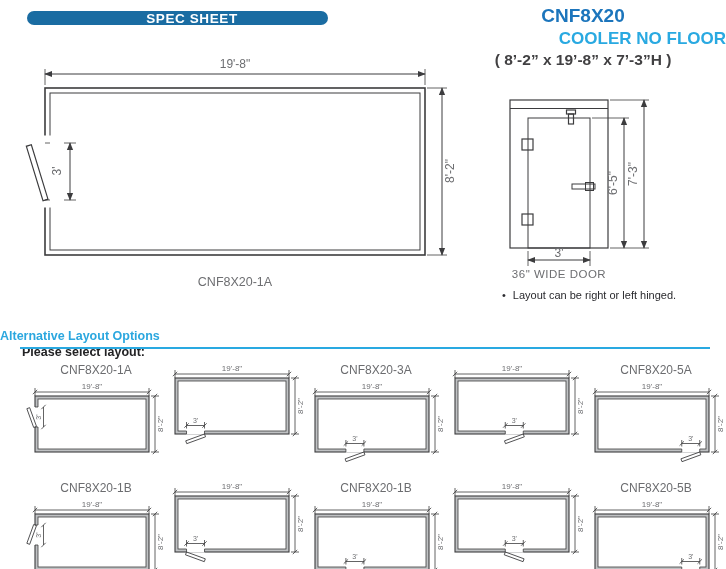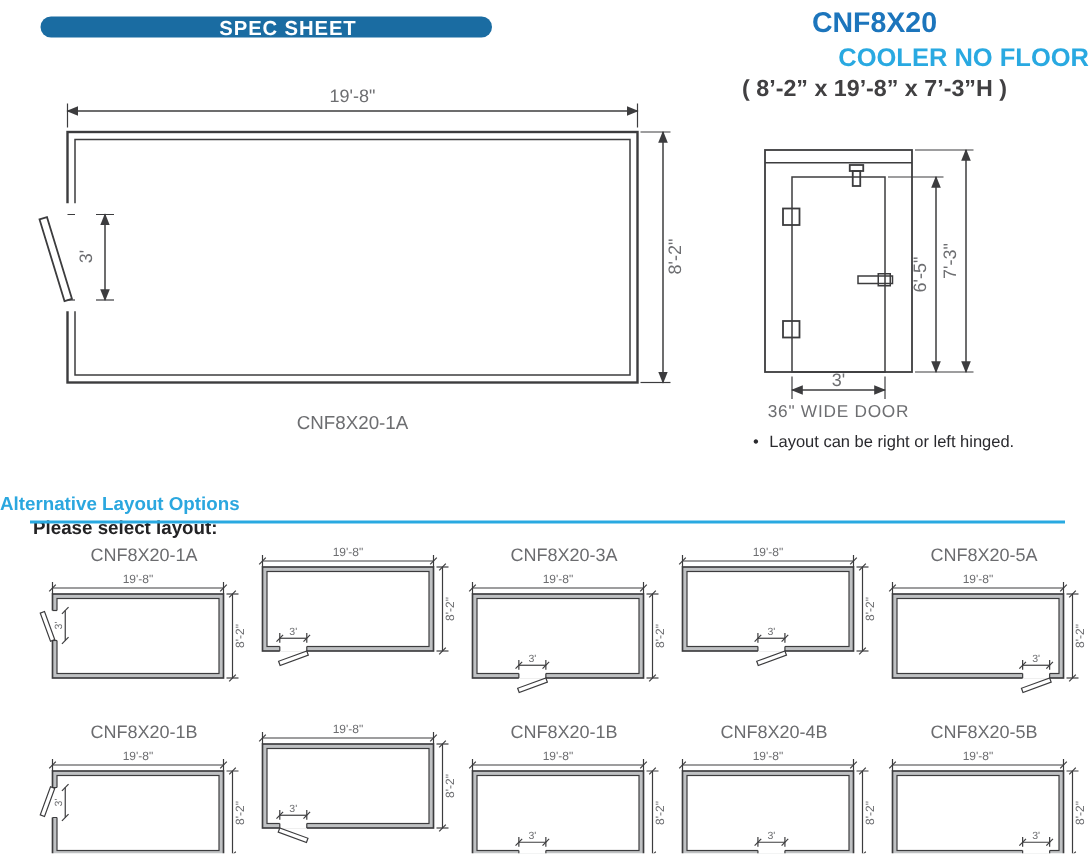--- a/index.html
+++ b/index.html
@@ -365,21 +365,20 @@
           <rect class="ln thin" x="39.9" y="72" width="20" height="3" fill="#fff" transform="rotate(20 39.9 72)"></rect>
           <line class="ln thin" x1="39.9" y1="60" x2="39.9" y2="66.5"></line>
           <line class="ln thin" x1="57.9" y1="60" x2="57.9" y2="66.5"></line>
           <line class="ln thin" x1="39.9" y1="63.5" x2="57.9" y2="63.5"></line>
           <path class="ln thin" d="M37.699999999999996 65.7 L42.1 61.3"></path>
           <path class="ln thin" d="M55.699999999999996 65.7 L60.1 61.3"></path>
           <text class="dimXS" x="48.9" y="61" text-anchor="middle">3'</text>
         </svg>
       </div>
       <div class="thumb">
-        <div class="thumb-title">CNF8X20-4B</div>
         <svg width="140" height="84" viewBox="0 0 140 84">
           <line class="ln thin" x1="9" y1="8" x2="9" y2="16"></line>
           <line class="ln thin" x1="123" y1="8" x2="123" y2="16"></line>
           <line class="ln thin" x1="9" y1="12" x2="123" y2="12"></line>
           <path class="ln thin" d="M6.8 14.2 L11.2 9.8"></path>
           <path class="ln thin" d="M120.8 14.2 L125.2 9.8"></path>
           <text class="dimS" x="66" y="8.5" text-anchor="middle">19'-8"</text>
           <rect class="wall" x="9" y="16" width="114" height="56"></rect>
           <rect class="room" x="12" y="19" width="108" height="50"></rect>
           <line class="ln thin" x1="125" y1="16" x2="133" y2="16"></line>

